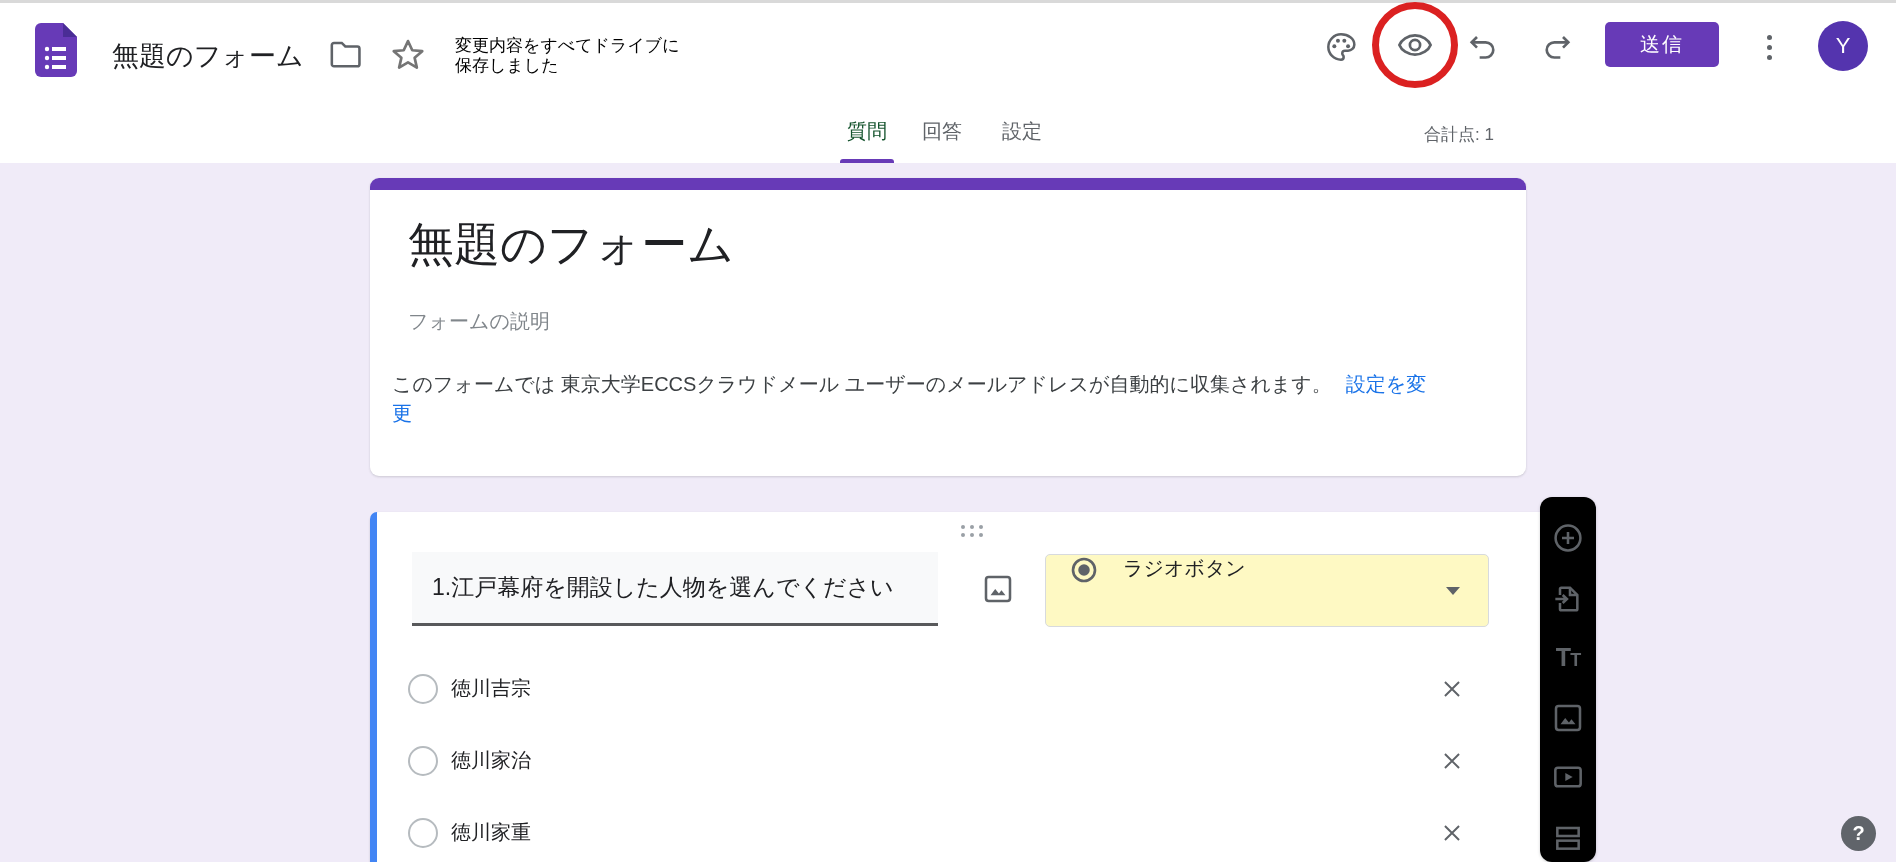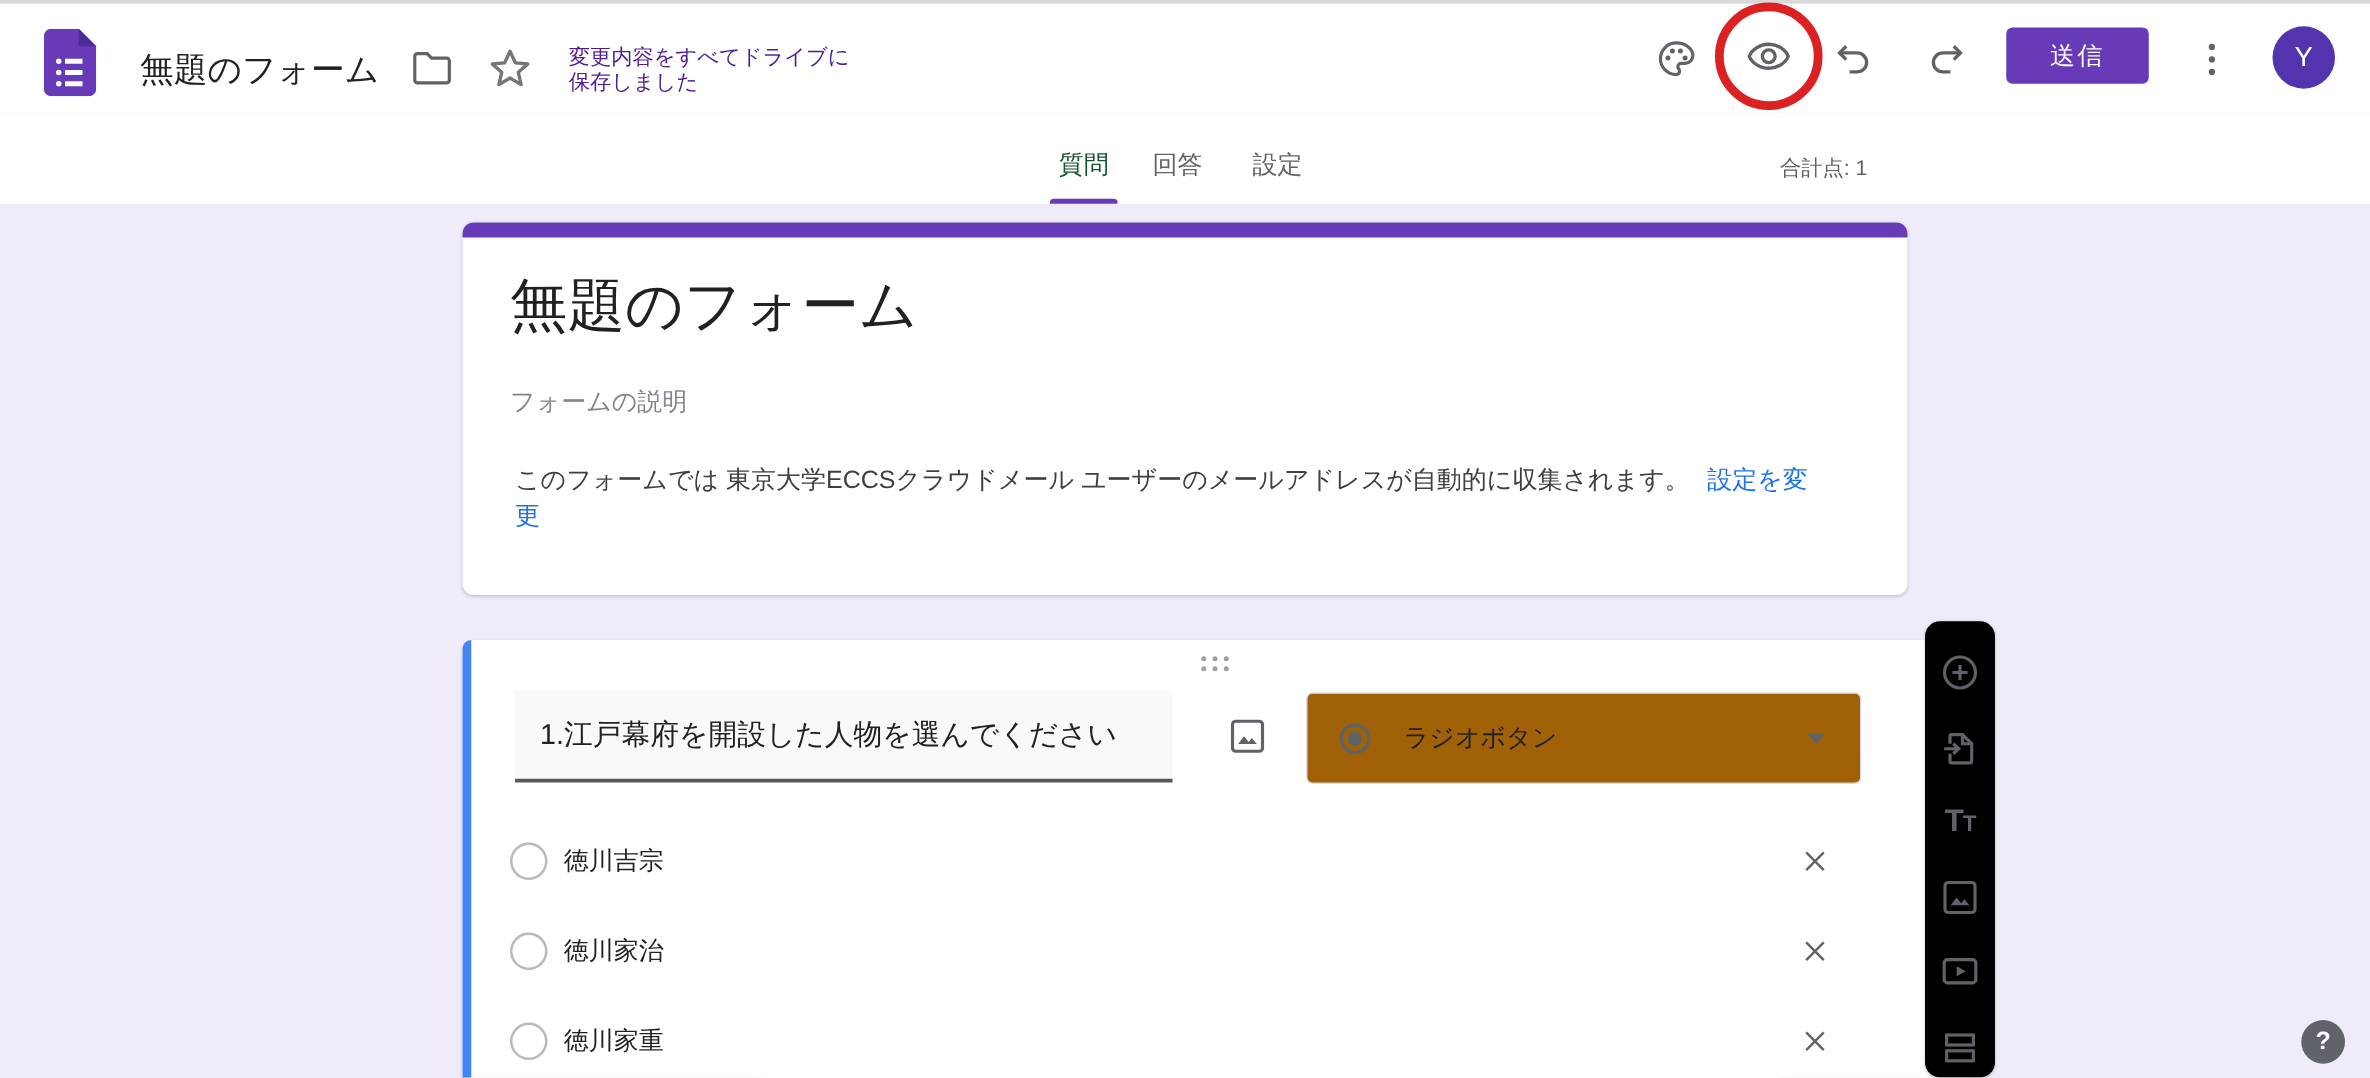--- a/index.html
+++ b/index.html
@@ -11,21 +11,21 @@
   .abs{position:absolute;}
   
   .top-edge{left:0;top:0;width:1896px;height:3px;background:#d9d9d9;}
   .header-bg{left:0;top:3px;width:1896px;height:87px;background:#ffffff;}
   .tabbar-bg{left:0;top:90px;width:1896px;height:73px;background:#ffffff;}
   .logo{left:35px;top:23px;width:42px;height:54px;cursor:pointer;}
   .doc-title{left:112px;top:38px;font-size:27px;color:#202124;white-space:nowrap;cursor:text;}
   .icon-btn{display:flex;align-items:center;justify-content:center;cursor:pointer;border-radius:50%;}
   .folder-btn{left:326px;top:38px;width:40px;height:34px;}
   .star-btn{left:388px;top:35px;width:40px;height:40px;}
-  .save-status{left:455px;top:36px;font-size:17px;line-height:20px;color:#4c1d95;}
+  .save-status{left:455px;top:36px;font-size:17px;line-height:20px;color:#000000;}
   .palette-btn{left:1323px;top:29px;width:36px;height:36px;}
   .eye-btn{left:1397px;top:27px;width:36px;height:36px;}
   .undo-btn{left:1465px;top:29px;width:36px;height:36px;}
   .redo-btn{left:1539px;top:29px;width:36px;height:36px;}
   .annotation-circle{left:1372px;top:2px;width:72px;height:72px;border:7px solid #db2121;border-radius:50%;pointer-events:none;}
   .send-btn{left:1605px;top:22px;width:114px;height:45px;background:#673ab7;color:#ffffff;
     border:none;border-radius:5px;font-size:20px;letter-spacing:2px;display:flex;align-items:center;justify-content:center;cursor:pointer;
     font-family:"Liberation Sans","DejaVu Sans",sans-serif;}
   .kebab-btn{left:1752px;top:28px;width:34px;height:38px;flex-direction:column;gap:5px;}
   .kebab-btn i{width:5px;height:5px;border-radius:50%;background:#5f6368;display:block;}
@@ -37,34 +37,34 @@
   .tab-answers{left:907px;text-align:center;}
   .tab-settings{left:987px;}
   .tab-underline{left:840px;top:159px;width:54px;height:4px;background:#673ab7;border-radius:3px 3px 0 0;}
   .total-points{left:1399px;top:123px;width:120px;text-align:center;font-size:17px;color:#5f6368;}
   
   .card{position:absolute;background:#ffffff;box-shadow:0 1px 2px rgba(60,64,67,.12),0 1px 3px rgba(60,64,67,.08);}
   .form-header-card{left:370px;top:178px;width:1156px;height:298px;border-radius:9px;}
   .theme-bar{position:absolute;left:0;top:0;width:100%;height:12px;background:#673ab7;border-radius:9px 9px 0 0;}
   .form-title{position:absolute;left:38px;top:36px;font-size:46px;color:#202124;cursor:text;}
   .form-desc{position:absolute;left:38px;top:130px;font-size:20px;color:#80868b;cursor:text;}
-  .email-notice{position:absolute;left:42px;top:192px;width:1052px;font-size:20px;line-height:29px;color:#3c4043;}
+  .email-notice{position:absolute;left:22px;top:192px;width:1052px;font-size:20px;line-height:29px;color:#3c4043;}
   .email-notice .link{color:#1a73e8;cursor:pointer;margin-left:14px;}
   
   .question-card{left:370px;top:512px;width:1156px;height:367px;border-radius:9px 9px 0 0;padding-left:48px;}
   .sel-bar{position:absolute;left:0;top:0;width:7px;height:100%;background:#4285f4;border-radius:9px 0 0 0;}
   .drag-handle{position:absolute;left:50%;top:10px;transform:translateX(-50%);
     display:grid;grid-template-columns:repeat(3,4px);gap:4px 5px;cursor:grab;padding:3px;}
   .drag-handle i{width:4px;height:4px;border-radius:50%;background:#9aa0a6;display:block;}
   .q-title-input{position:absolute;left:42px;top:40px;width:506px;height:71px;background:#f8f9fa;
     border-bottom:3px solid #58595b;display:flex;align-items:center;padding-left:20px;
     font-size:23px;color:#202124;cursor:text;}
   .q-image-btn{position:absolute;left:608px;top:57px;width:40px;height:40px;}
   .q-type-select{position:absolute;left:675px;top:42px;width:442px;height:71px;border:1px solid #d7dade;
-    border-radius:5px;display:flex;align-items:center;cursor:pointer;background:#a16207;}
+    border-radius:5px;display:flex;align-items:flex-start;cursor:pointer;background:#fef9c3;}
   .q-type-select .type-ic{margin-left:23px;}
   .q-type-label{margin-left:24px;font-size:20px;color:#202124;}
   .caret{position:absolute;right:28px;top:32px;width:0;height:0;
     border-left:7px solid transparent;border-right:7px solid transparent;border-top:8px solid #5f6368;}
   .opt-row{position:absolute;left:0;width:1252px;height:40px;}
   .opt-row.r0{top:155px;} .opt-row.r1{top:227px;} .opt-row.r2{top:299px;}
   .opt-circle{position:absolute;left:38px;top:7px;width:26px;height:26px;border:2.5px solid #b6bbbf;border-radius:50%;}
   .opt-label{position:absolute;left:81px;top:8px;font-size:20px;color:#202124;cursor:text;}
   .opt-remove{position:absolute;left:1068px;top:8px;width:28px;height:28px;}
   

